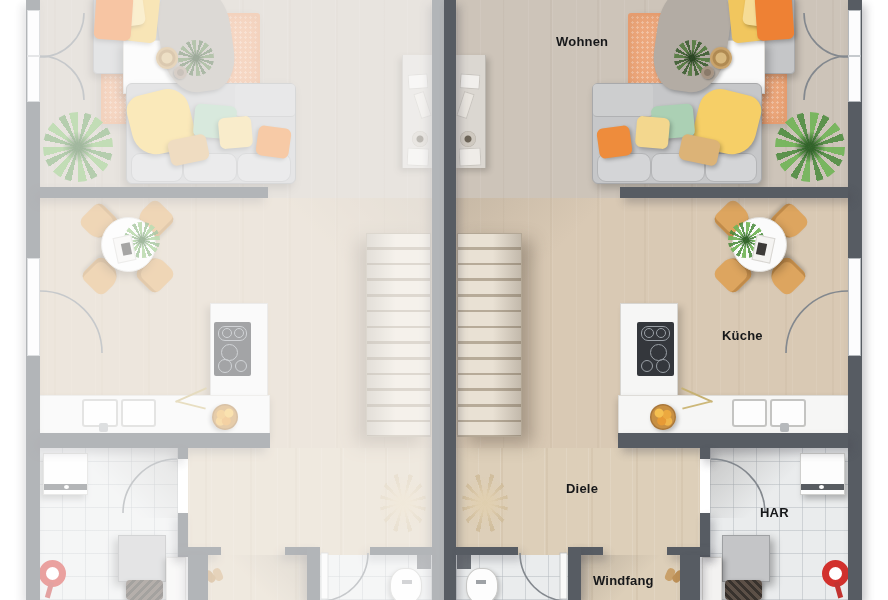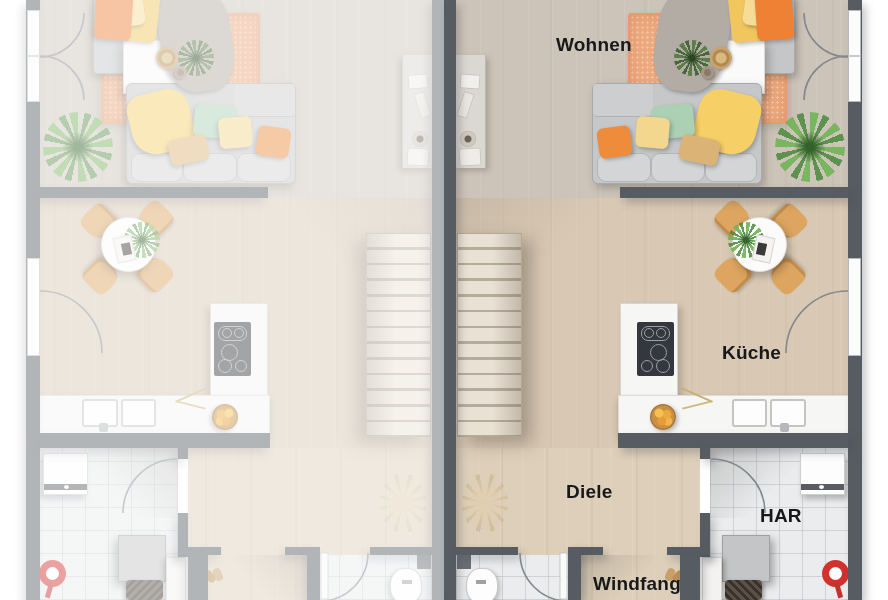--- a/index.html
+++ b/index.html
@@ -16,21 +16,21 @@
     background-image:
       repeating-linear-gradient(90deg, rgba(255,255,255,.12) 0 1px, rgba(0,0,0,0) 1px 22px),
       repeating-linear-gradient(90deg, rgba(150,122,88,.09) 0 2px, rgba(0,0,0,0) 2px 45px);}
   .tile{background-color:#eaeced;
     background-image:
       repeating-linear-gradient(0deg, rgba(173,179,185,.45) 0 1px, rgba(0,0,0,0) 1px 23px),
       repeating-linear-gradient(90deg, rgba(173,179,185,.45) 0 1px, rgba(0,0,0,0) 1px 23px);}
   .wall{position:absolute;background:#575c63;box-shadow:4px 5px 9px rgba(70,70,80,.30);z-index:8;}
   .window{position:absolute;background:#fcfcfd;border:1px solid #b5b9bd;z-index:9;box-sizing:border-box;}
   .shade{position:absolute;pointer-events:none;z-index:3;}
-  .room-label{position:absolute;font-weight:700;font-size:19px;color:#17181a;
+  .room-label{position:absolute;font-weight:700;font-size:13px;color:#17181a;
               letter-spacing:.2px;white-space:nowrap;z-index:30;}
   .rug{background-color:#eda87d;
     background-image:radial-gradient(rgba(255,255,255,.30) 1px, rgba(0,0,0,0) 1.4px);
     background-size:5px 5px;border:2px solid #e69c6f;border-radius:3px;
     box-shadow:inset 0 0 14px rgba(190,118,66,.35), 3px 4px 8px rgba(0,0,0,.12);}
   .white-furn{background:#fafafa;border:1px solid #dddbd7;box-shadow:4px 5px 8px rgba(0,0,0,.22);}
   .pillow{position:absolute;border-radius:6px;box-shadow:2px 2px 4px rgba(0,0,0,.25);z-index:5;}
   .palm{position:absolute;border-radius:50%;z-index:6;background:
     radial-gradient(circle at 50% 50%, rgba(45,95,38,.95) 0 9%, rgba(45,95,38,0) 32%),
     repeating-conic-gradient(from 0deg, rgba(114,180,88,.92) 0 15deg, rgba(114,180,88,0) 15deg 45deg),
@@ -303,17 +303,17 @@
       <path d="M 404 57 A 44 44 0 0 1 360 13" fill="none" stroke="#83888e" stroke-width="1.6"></path>
       <path d="M 404 56 A 44 44 0 0 0 360 100" fill="none" stroke="#83888e" stroke-width="1.6"></path>
       <path d="M 404 291 A 62 62 0 0 0 342 353" fill="none" stroke="#83888e" stroke-width="1.6"></path>
       <path d="M 76 553 A 48 48 0 0 0 124 601" fill="none" stroke="#83888e" stroke-width="1.6"></path>
       <rect x="116" y="553" width="7" height="46" fill="#fafaf9" stroke="#b9bcbe" stroke-width="0.8"></rect>
       <path d="M 267 459 A 54 54 0 0 1 321 513" fill="none" stroke="#83888e" stroke-width="1.6"></path>
     </svg>
   </div>
 
   <div class="room-label" style="left:556px;top:34px;">Wohnen</div>
-  <div class="room-label" style="left:722px;top:342px;">Küche</div>
+  <div class="room-label" style="left:722px;top:328px;">Küche</div>
   <div class="room-label" style="left:566px;top:481px;">Diele</div>
   <div class="room-label" style="left:593px;top:573px;">Windfang</div>
   <div class="room-label" style="left:760px;top:505px;">HAR</div>
 </div>
 
 </body></html>

